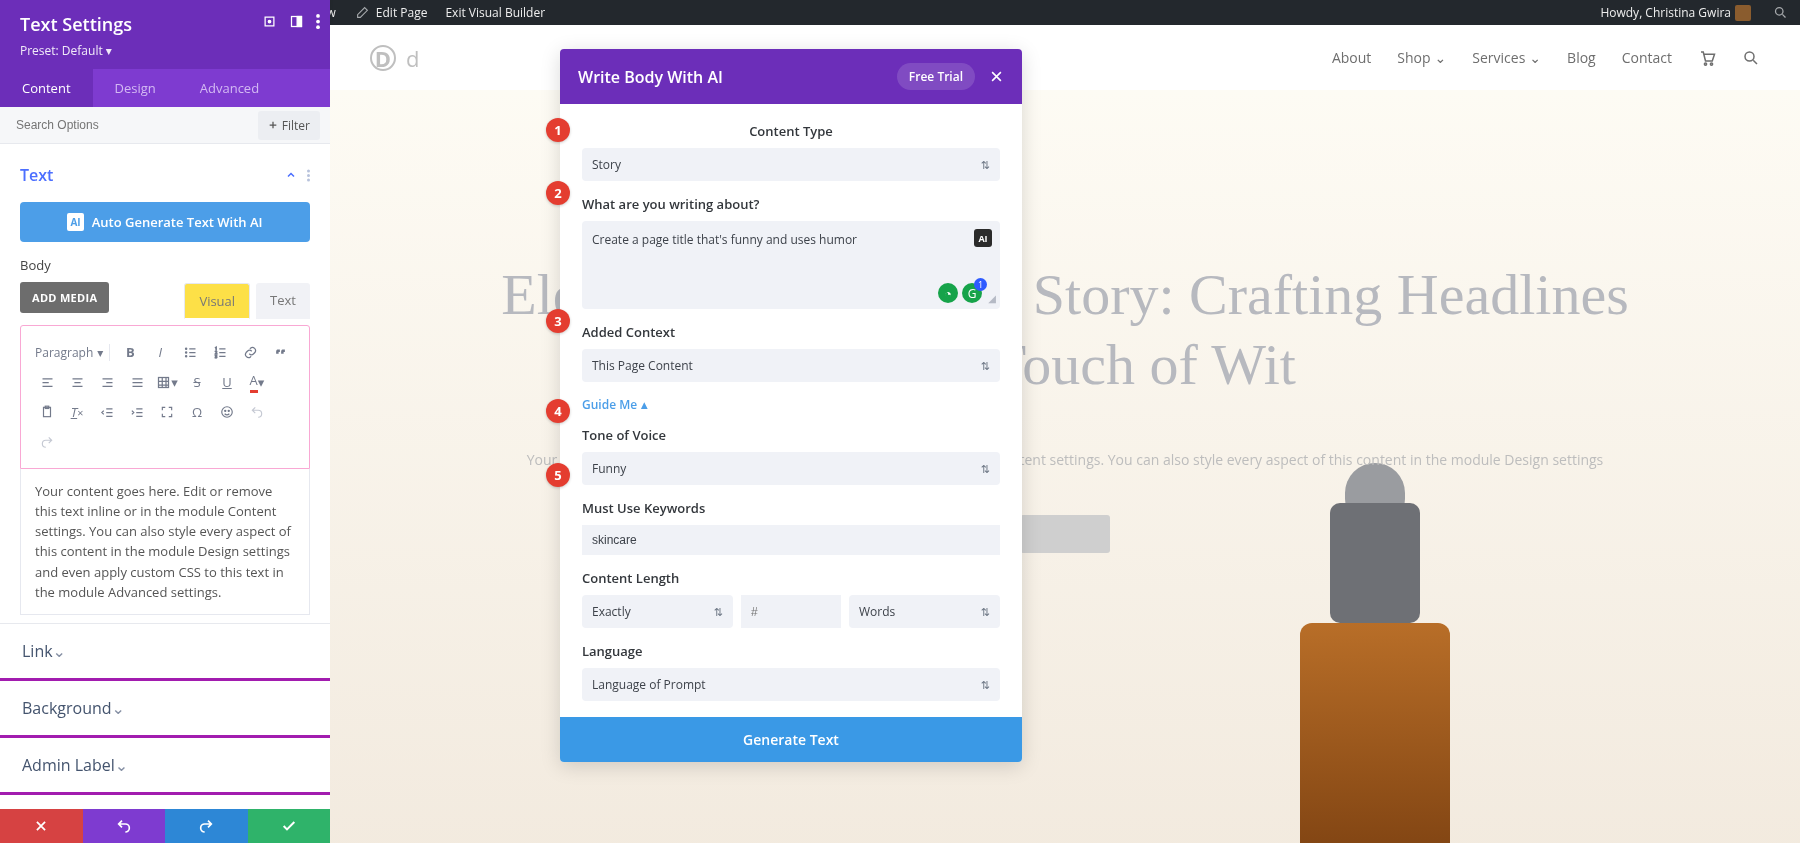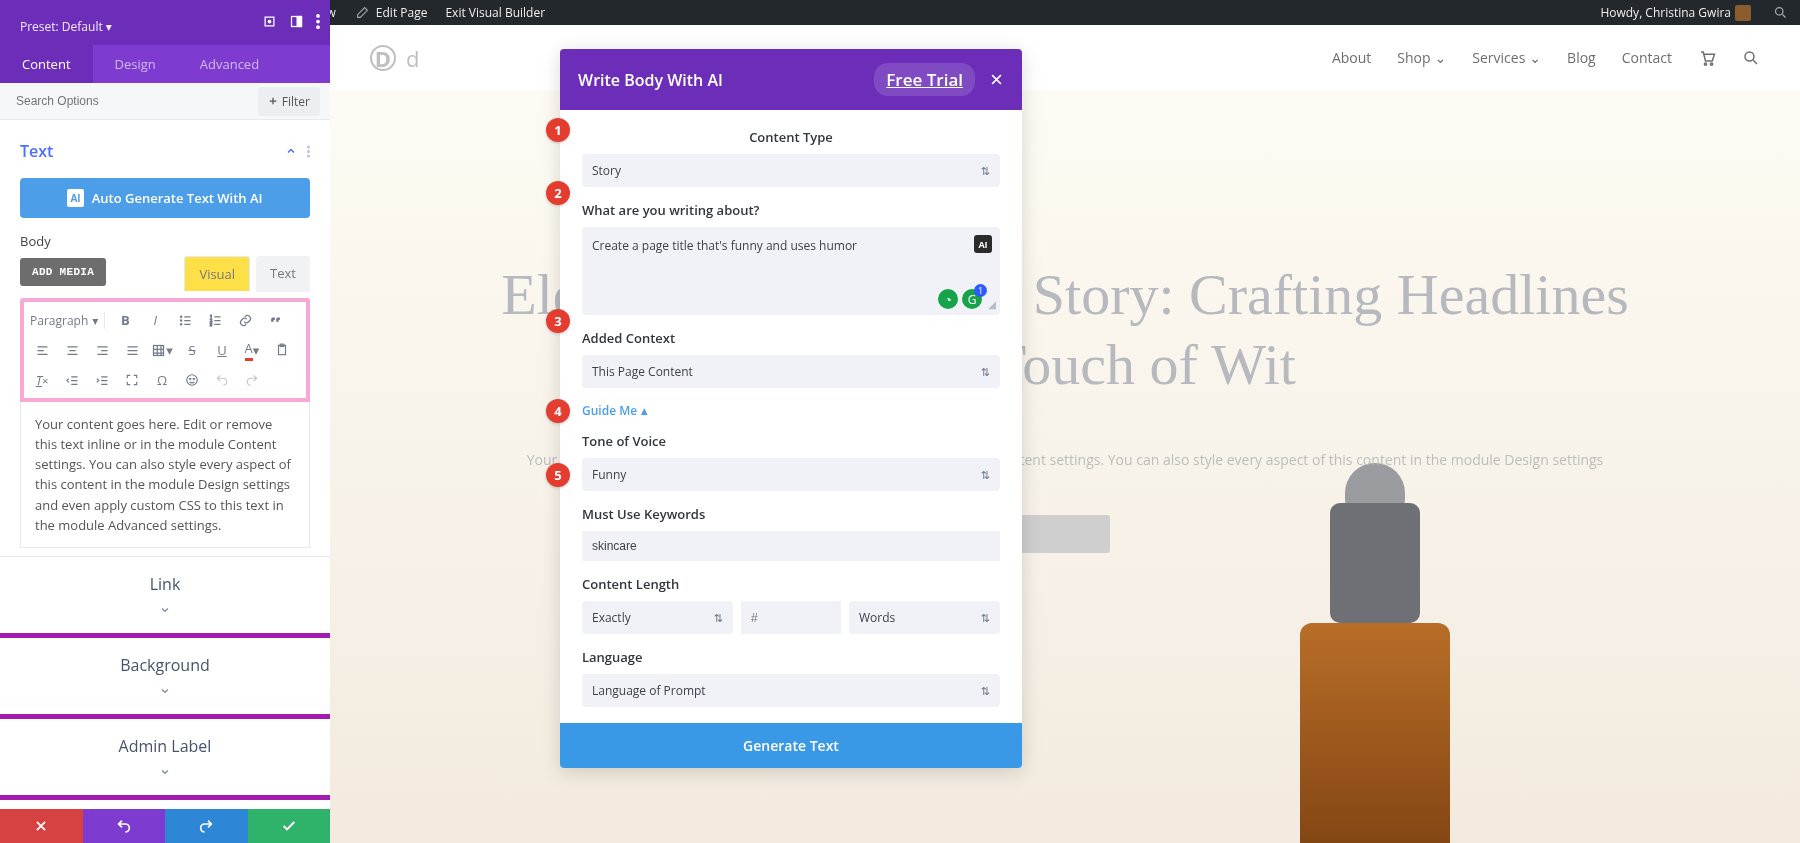--- a/index.html
+++ b/index.html
@@ -23,29 +23,29 @@
 .tabs .tab.active{background:#6c2eb9;color:#fff;}
 .searchrow{display:flex;align-items:center;background:#f6f7f9;border-bottom:1px solid #e7e9ee;}
 .searchrow input{flex:1;background:transparent;border:0;padding:11px 16px;font-size:12px;color:#999;outline:none;}
 .filterbtn{display:flex;align-items:center;gap:4px;background:#eceef2;border-radius:3px;padding:6px 10px;margin-right:10px;font-size:12px;color:#555;cursor:pointer;}
 .panel{padding:10px 20px 8px 20px;border-bottom:1px solid #e7e9ee;}
 .panel-head{display:flex;align-items:center;justify-content:space-between;color:#4c6fff;font-weight:600;font-size:16px;padding:10px 0 6px 0;}
 .panel-head .hicons{display:flex;gap:10px;color:#4c6fff;}
 .auto-btn{display:flex;align-items:center;justify-content:center;gap:8px;background:#4c9ee8;color:#fff;font-weight:600;font-size:13px;border-radius:4px;padding:11px 0;margin:10px 0 14px 0;cursor:pointer;}
 .auto-btn .ai-chip{background:#fff;color:#4c9ee8;font-size:10px;font-weight:700;border-radius:2px;padding:2px 3px;}
 .body-label{font-size:13px;color:#444;margin:4px 0 8px 0;}
-.addmedia{display:inline-block;background:#6d6d6d;color:#fff;font-weight:700;font-size:11px;letter-spacing:.3px;padding:8px 12px;border-radius:3px;cursor:pointer;font-family:Liberation Mono, monospace;}
+.addmedia{display:inline-block;background:#6d6d6d;color:#fff;font-weight:700;font-size:11px;letter-spacing:.3px;padding:8px 12px;border-radius:3px;cursor:pointer;}
 .editor-tabs{display:flex;justify-content:flex-end;gap:6px;margin-top:-30px;}
 .editor-tabs .et{padding:8px 14px;background:#f1f2f6;color:#777;font-size:13px;border-radius:3px 3px 0 0;cursor:pointer;}
 .editor-tabs .et.active{background:#fde047;border:1px solid #e6e8ef;border-bottom:1px solid #fff;}
-.toolbar{border:4px solid #f9a8d4;border-radius:3px 3px 0 0;padding:6px;display:flex;flex-wrap:wrap;gap:6px;align-items:center;margin-top:6px;}
+.toolbar{border:1px solid #f9a8d4;border-radius:3px 3px 0 0;padding:14px;display:flex;flex-wrap:wrap;gap:6px;align-items:center;margin-top:6px;}
 .tbtn{width:24px;height:24px;display:flex;align-items:center;justify-content:center;color:#737a8b;border-radius:2px;cursor:pointer;}
 .para-select{display:flex;align-items:center;gap:4px;font-size:12px;color:#737a8b;padding-right:6px;border-right:1px solid #e6e8ef;margin-right:2px;}
 .editor-area{border:1px solid #e6e8ef;border-top:0;padding:12px 14px;font-size:13px;color:#555;line-height:1.55;}
-.acc{padding:16px 22px;border-bottom:5px solid #a21caf;display:flex;justify-content:center;align-items:center;font-size:16px;color:#44546e;cursor:pointer;flex-direction:column;}
+.acc{padding:16px 22px;border-bottom:3px solid #a21caf;display:flex;justify-content:flex-start;align-items:center;font-size:16px;color:#44546e;cursor:pointer;}
 .acc .chev{color:#8791a5;}
 
 #actionbar{position:absolute;left:0;bottom:0;width:330px;height:34px;display:flex;}
 #actionbar .abtn{flex:1;display:flex;align-items:center;justify-content:center;color:#fff;cursor:pointer;}
 .abtn.cancel{background:#d64242;}
 .abtn.undo{background:#7e3bd0;}
 .abtn.redo{background:#2d87d6;}
 .abtn.save{background:#2fb36a;}
 
 #page{position:absolute;top:25px;left:330px;right:0;bottom:0;background:linear-gradient(180deg,#fff 0 65px,#efe9e1 65px 100%);overflow:hidden;}
@@ -58,21 +58,21 @@
 .bottle{position:absolute;bottom:-40px;right:340px;width:170px;height:420px;}
 .bottle .cap{position:absolute;top:40px;left:50%;transform:translateX(-50%);width:90px;height:120px;background:#6e7075;border-radius:10px;}
 .bottle .dropcap{position:absolute;top:0;left:50%;transform:translateX(-50%);width:60px;height:60px;background:#9a9ca0;border-radius:50% 50% 40% 40%;}
 .bottle .glass{position:absolute;bottom:0;left:50%;transform:translateX(-50%);width:150px;height:260px;background:linear-gradient(180deg,#b86e28,#7a3f10);border-radius:12px;}
 .hero h1{position:absolute;top:170px;left:130px;right:130px;text-align:center;font-family:Georgia,serif;font-size:58px;font-weight:400;color:#b7b9bf;line-height:1.2;}
 .hero p{position:absolute;top:360px;left:130px;right:130px;text-align:center;font-size:14px;color:#bdbdbd;}
 .hero .btn{position:absolute;top:425px;left:50%;transform:translateX(-50%);background:#cfcfcf;color:#fff;width:90px;height:38px;border-radius:3px;}
 
 #ai{position:absolute;top:49px;left:560px;width:462px;background:#fff;box-shadow:0 4px 20px rgba(0,0,0,.15);border-radius:4px;overflow:hidden;}
 #ai .ai-head{background:#6c2eb9;color:#fff;display:flex;align-items:center;padding:14px 18px;font-size:16px;font-weight:600;}
-#ai .ai-head .trial{margin-left:auto;background:rgba(255,255,255,.14);padding:5px 12px;border-radius:14px;font-size:17px;font-weight:600;cursor:pointer;text-decoration:underline;}
+#ai .ai-head .trial{margin-left:auto;background:rgba(255,255,255,.14);padding:5px 12px;border-radius:14px;font-size:12px;font-weight:600;cursor:pointer;}
 #ai .ai-head .close{margin-left:14px;color:#fff;cursor:pointer;}
 #ai .body{padding:18px 22px 16px 22px;}
 .fld{margin-top:14px;}
 .fld:first-child{margin-top:0;text-align:center;}
 .fld label{display:block;font-size:13px;font-weight:600;color:#33373c;margin-bottom:8px;}
 .sel{position:relative;display:flex;align-items:center;background:#f0f2f7;border-radius:4px;padding:8px 10px;font-size:12px;color:#3d424a;cursor:pointer;}
 .sel .sort{margin-left:auto;color:#6c7684;font-size:11px;}
 .ta{position:relative;background:#f0f2f7;border-radius:4px;padding:10px;min-height:88px;}
 .ta textarea{width:100%;height:64px;background:transparent;border:none;outline:none;resize:none;font-size:12px;color:#3d424a;font-family:inherit;}
 .ta .corner{position:absolute;right:4px;bottom:4px;color:#b5bac5;font-size:10px;}
@@ -166,20 +166,21 @@
         <svg width="15" height="15" viewBox="0 0 24 24" fill="none" stroke="#a7aaad" stroke-width="2">
           <circle cx="10" cy="10" r="6"></circle>
           <path d="M20 20l-5-5"></path>
         </svg>
       </span>
   </div>
 </div>
 
 <div id="settings">
   <div class="purple-head">
+    <h2>Text Settings</h2>
     <div class="preset"><span>Preset: Default</span> <span>▾</span></div>
     <div class="head-icons">
       <span>
           <svg width="15" height="15" viewBox="0 0 24 24" fill="none" stroke="#fff" stroke-width="2">
             <rect x="5" y="5" width="14" height="14"></rect>
             <circle cx="12" cy="12" r="2" fill="#fff"></circle>
           </svg>
         </span>
       <span>
           <svg width="15" height="15" viewBox="0 0 24 24" fill="none" stroke="#fff" stroke-width="2">

